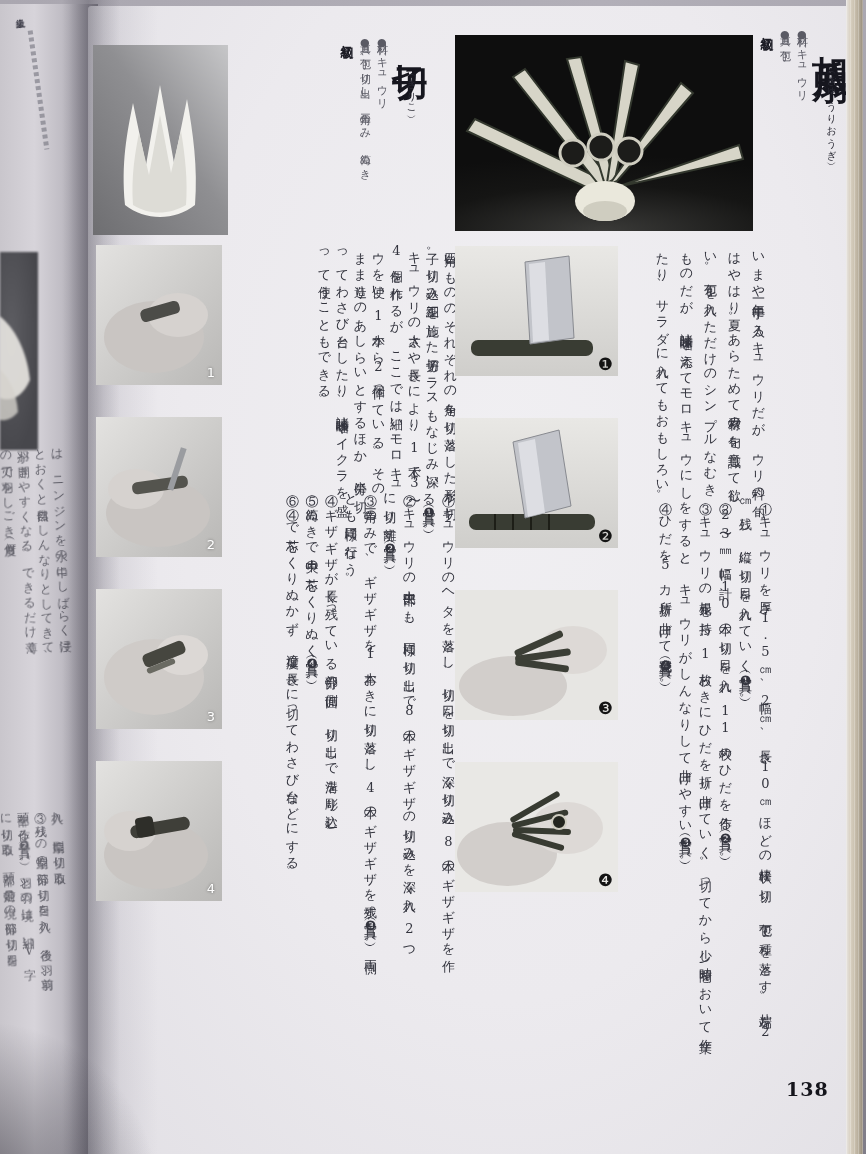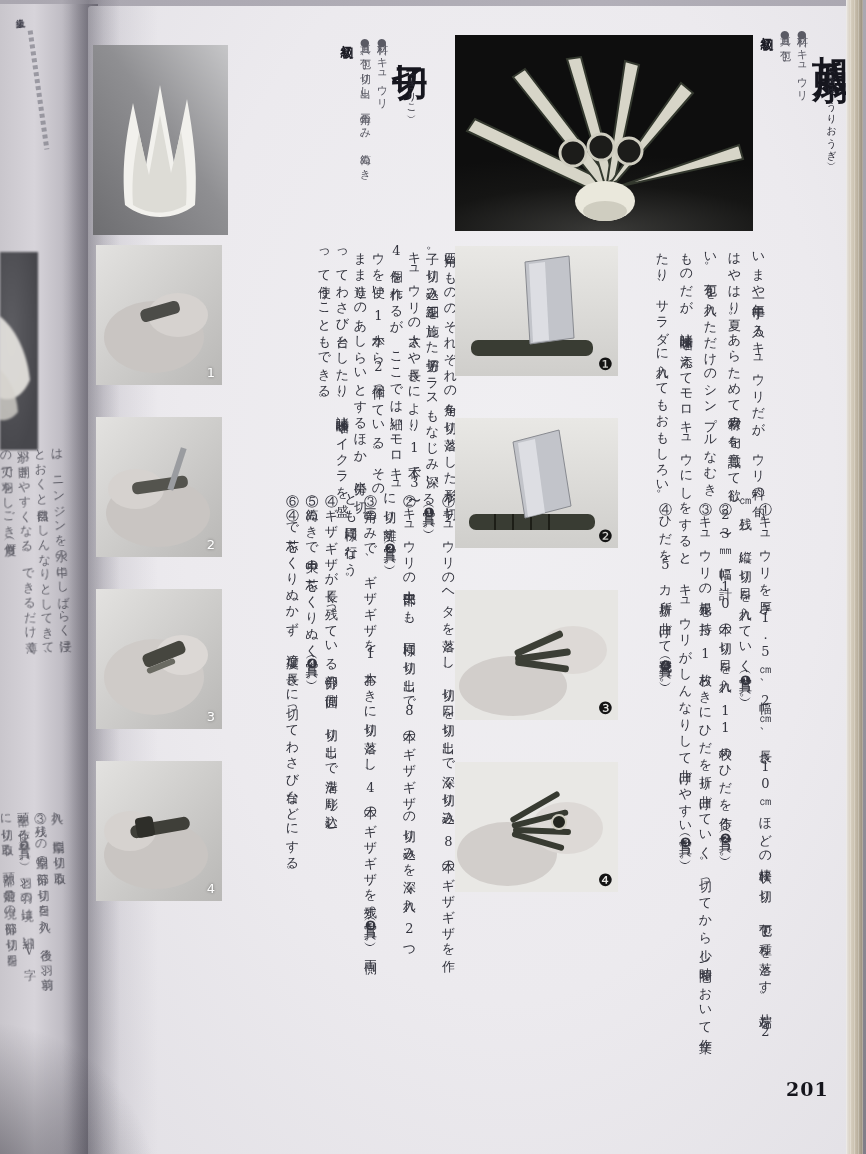--- a/index.html
+++ b/index.html
@@ -271,19 +271,19 @@
     <div class="v jp-body" style="position:absolute;left:622px;top:243px;height:260px;width:148px;line-height:24px;">いまや一年中手に入るキュウリだが、ウリ科の旬はやはり夏。あらためて素材の旬を意識して欲しい。包丁を入れただけのシンプルなむきものだが、諸味味噌を添えてモロキュウにしたり、サラダに入れてもおもしろい。</div>
 
     <div class="v jp-body steps" style="position:absolute;left:648px;top:492px;height:550px;width:127px;line-height:20px;letter-spacing:2px;">
       <span class="step">①キュウリを厚さ1.5㎝、幅2㎝、長さ10㎝ほどの棒状に切り、包丁で種を落とす。片端を2㎝残し、縦に切り目を入れていく（写真❶）。</span>
       <span class="step">②2〜3㎜幅に計10本の切り目を入れ、11枚のひだを作る（写真❷）。</span>
       <span class="step">③キュウリの根元を持ち、1枚おきにひだを折り曲げていく。切ってから少し時間をおいて作業をすると、キュウリがしんなりして曲げやすい（写真❸）。</span>
       <span class="step">④ひだを5カ所折り曲げて完成（写真❹）。</span>
     </div>
   </div>
 
-  <div class="pagenum">201</div>
+  <div class="pagenum">138</div>
 
   <div class="fore-edge"></div>
   <div class="fore-edge-lines"></div>
   <div class="corner-shadow"></div>
 
 </div>
 
 </body></html>

